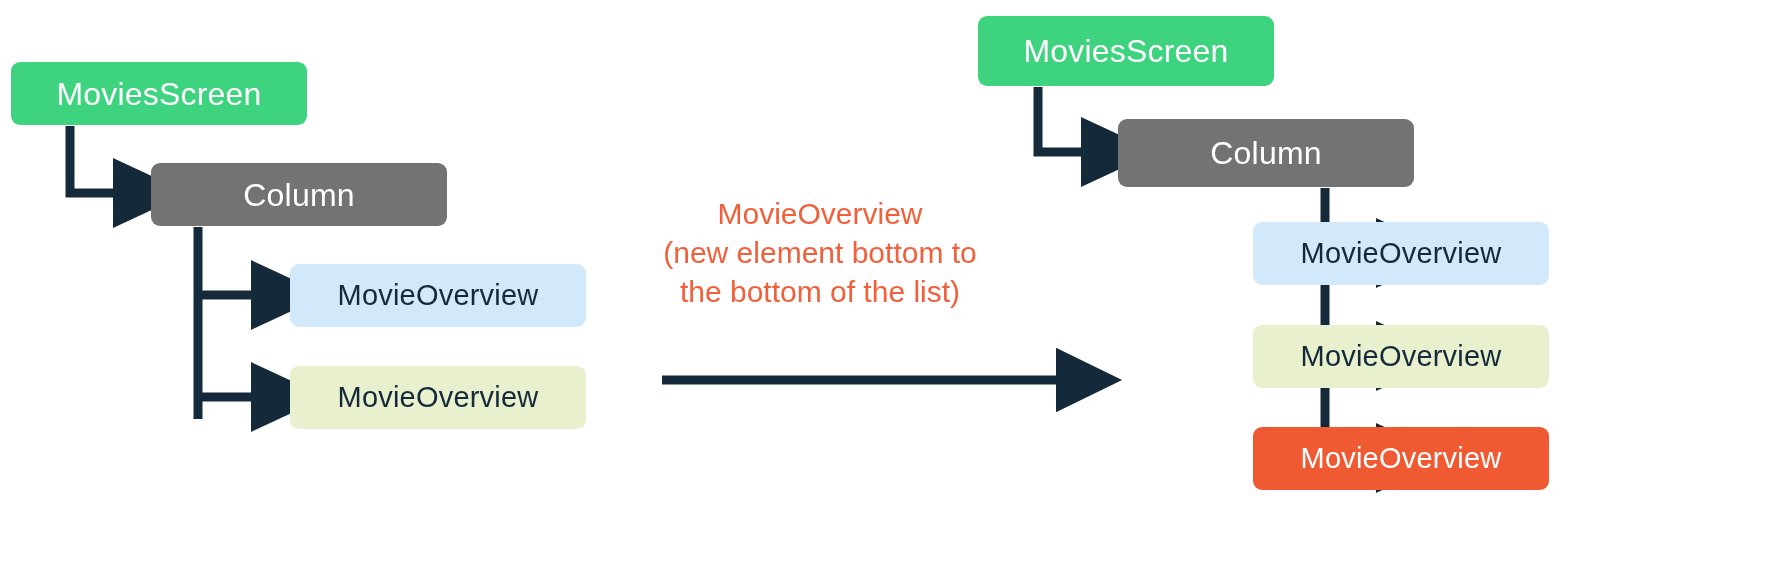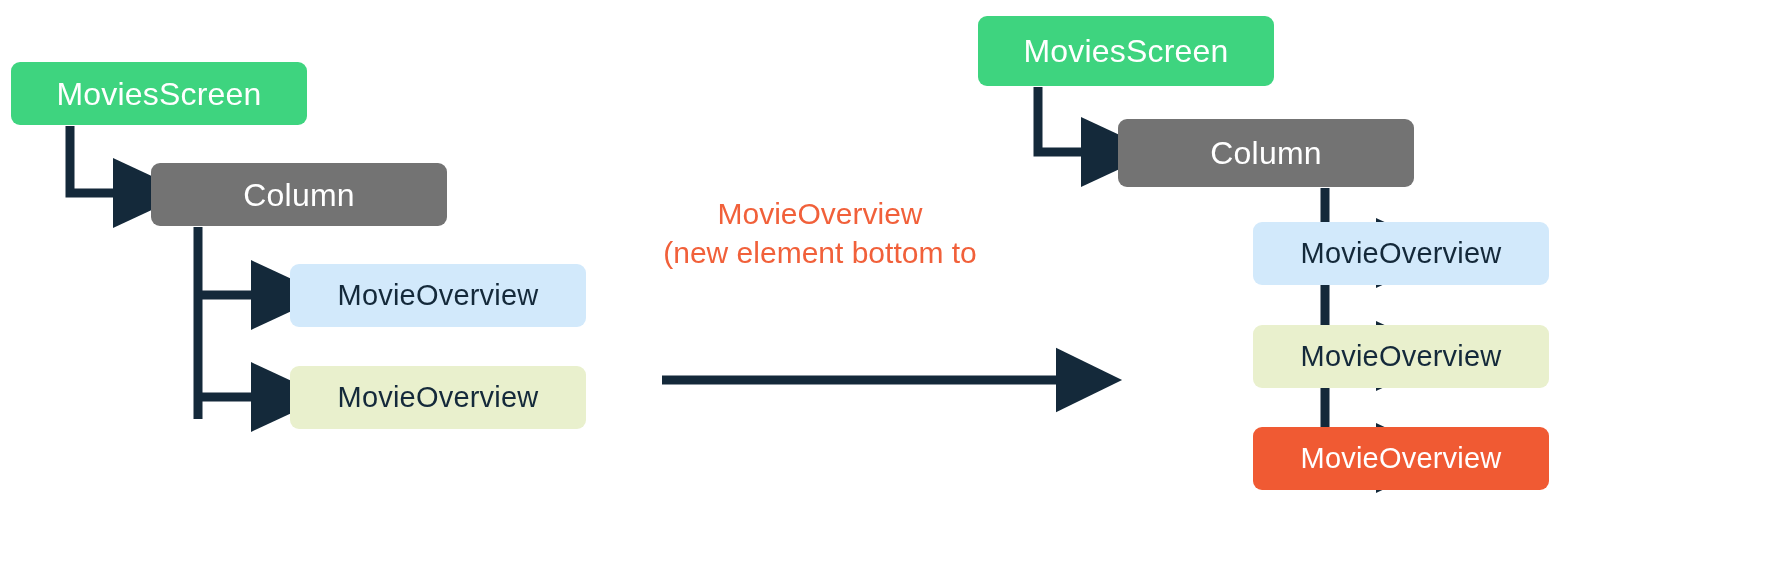--- a/index.html
+++ b/index.html
@@ -114,20 +114,21 @@
     <span class="node-label">MovieOverview</span>
   </div>
 
   <div class="node n-lgreen" style="left:290px; top:366px; width:296px; height:63px; font-size:29px;">
     <span class="node-label">MovieOverview</span>
   </div>
 
   <div id="caption">
     <span class="cap-line">MovieOverview</span>
     <span class="cap-line">(new element bottom to</span>
+    <span class="cap-line">the bottom of the list)</span>
   </div>
 
   <div class="node n-green" style="left:978px; top:16px; width:296px; height:70px; font-size:32px;">
     <span class="node-label">MoviesScreen</span>
   </div>
 
   <div class="node n-blue" style="left:1118px; top:119px; width:296px; height:68px; font-size:32px;">
     <span class="node-label">Column</span>
   </div>
 

